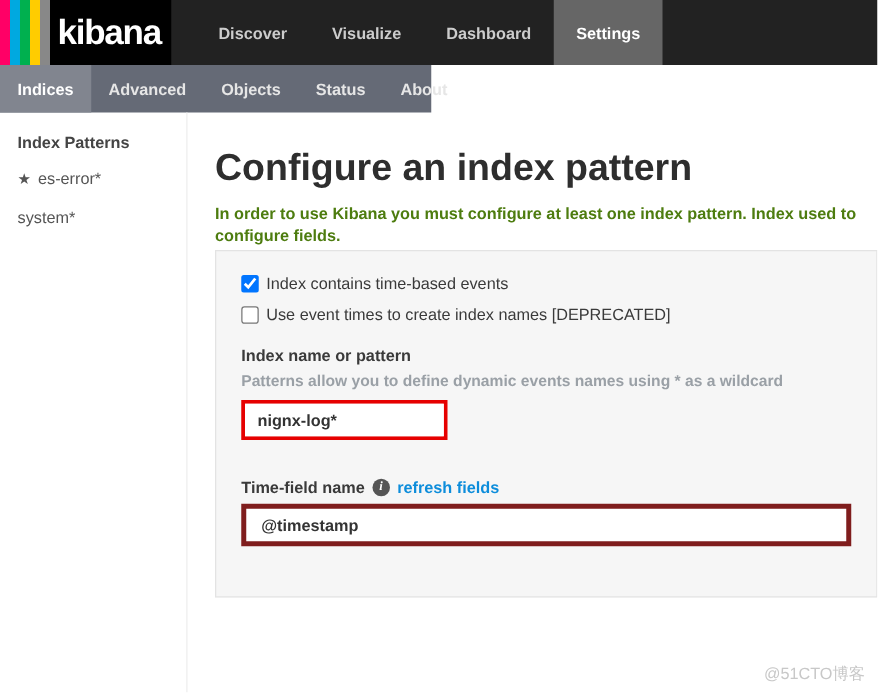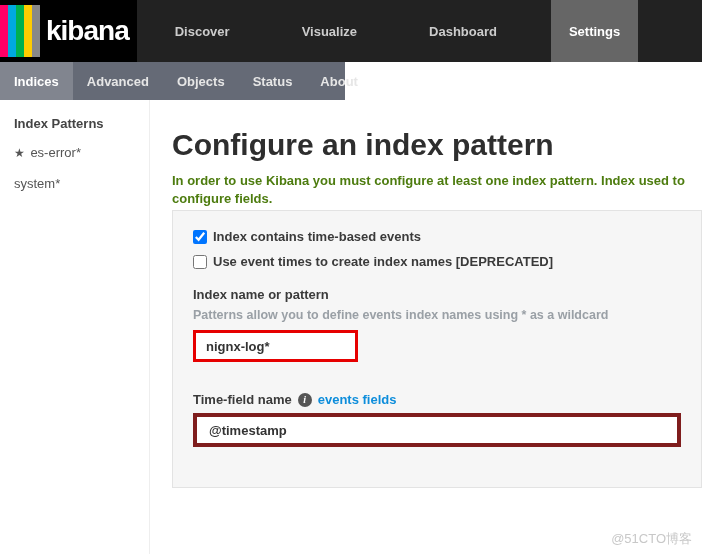--- a/index.html
+++ b/index.html
@@ -1,44 +1,44 @@
 <!DOCTYPE html>
 <html><head>
 <meta charset="utf-8">
 <style>
   * { box-sizing: border-box; margin: 0; padding: 0; }
   body { font-family: "Helvetica Neue", Helvetica, Arial, sans-serif; background: #fff; color: #333; width: 702px; height: 554px; overflow: hidden; position: relative; }
   
-  .topbar { background: #222; height: 62px; display: flex; align-items: stretch; }
+  .topbar { background: #222; height: 52px; display: flex; align-items: stretch; }
   .logo { display: flex; align-items: center; padding: 0 8px 0 0; background: #000; }
   .logo-stripes { display: flex; height: 52px; }
   .logo-stripes span { width: 8px; height: 52px; display: block; }
   .logo-text { color: #fff; font-size: 28px; font-weight: 700; letter-spacing: -1px; margin-left: 6px; }
-  .topnav { display: flex; align-items: stretch; margin-left: 20px; gap: 36px; }
+  .topnav { display: flex; align-items: stretch; margin-left: 20px; }
   .topnav-item { color: #ccc; font-weight: 700; font-size: 13px; padding: 0 18px; display: flex; align-items: center; cursor: pointer; }
   .topnav-item.active { background: #666; color: #fff; }
   
   .subtabs { background: #656a76; height: 38px; display: flex; align-items: stretch; width: 345px; }
   .subtab { color: #e6e6e6; font-weight: 700; font-size: 13px; padding: 0 14px; display: flex; align-items: center; cursor: pointer; }
   .subtab.active { background: #81858f; color: #fff; }
   
   .body { display: flex; height: calc(554px - 52px - 38px); }
   .sidebar { width: 150px; border-right: 1px solid #eee; padding-top: 10px; }
   .side-head { font-weight: 700; font-size: 13px; color: #444; padding: 6px 14px; }
   .side-item { font-size: 13px; color: #555; padding: 8px 14px; cursor: pointer; }
   .side-item .star { font-size: 12px; margin-right: 2px; }
   
   .main { flex: 1; padding: 28px 0 0 22px; overflow: hidden; }
   .h1 { font-size: 30px; font-weight: 800; color: #2e2e2e; margin-bottom: 10px; white-space: nowrap; }
   .lead { font-size: 13px; font-weight: 700; color: #4d7c0f; margin-bottom: 2px; line-height: 1.4; }
   
   .panel { background: #f6f6f6; border: 1px solid #e3e3e3; padding: 18px 20px 24px 20px; }
   .chk-row { display: flex; align-items: center; gap: 6px; margin-bottom: 10px; }
   .chk-row input { width: 14px; height: 14px; }
-  .chk-label { font-size: 13px; font-weight: 700; color: #3a3a3a; }
+  .chk-label { font-size: 13px; font-weight: 400; color: #3a3a3a; }
   
   .field-label { font-size: 13px; font-weight: 700; color: #3a3a3a; margin-top: 18px; margin-bottom: 6px; display: flex; align-items: center; gap: 6px; }
   .hint { font-size: 12.5px; font-weight: 700; color: #9aa0a6; margin-bottom: 8px; white-space: nowrap; }
   .input-wrap { border: 3px solid #e60000; padding: 0; display: inline-block; width: 165px; margin-bottom: 12px; }
   .text-input { border: none; background: #fff; height: 26px; font-size: 13px; font-weight: 700; color: #333; width: 100%; padding: 0 10px; outline: none; }
   .refresh-link { color: #0d8ddb; font-size: 13px; font-weight: 700; cursor: pointer; }
   .info-icon { width: 14px; height: 14px; border-radius: 50%; background: #555; color: #fff; font-size: 10px; font-weight: 700; display: inline-flex; align-items: center; justify-content: center; font-style: italic; font-family: Georgia, serif; }
   
   .select-box { background: #fff; border: 4px solid #7f1d1d; height: 34px; padding: 0 12px; display: flex; align-items: center; font-size: 13px; font-weight: 700; color: #333; margin-bottom: 16px; }
   
@@ -96,29 +96,29 @@
       <div class="chk-row">
         <input type="checkbox" checked="" style="">
         <span class="chk-label">Index contains time-based events</span>
       </div>
       <div class="chk-row">
         <input type="checkbox" style="">
         <span class="chk-label">Use event times to create index names [DEPRECATED]</span>
       </div>
 
       <div class="field-label">Index name or pattern</div>
-      <div class="hint">Patterns allow you to define events index names using * as a wildcard</div>
+      <div class="hint">Patterns allow you to define dynamic events names using * as a wildcard</div>
       <div class="input-wrap">
         <input class="text-input" type="text" value="nignx-log*" style="">
       </div>
 
       <div class="field-label">
         <span>Time-field name</span>
         <span class="info-icon">i</span>
-        <span class="refresh-link">events fields</span>
+        <span class="refresh-link">refresh fields</span>
       </div>
       <div class="select-box">
         <span>@timestamp</span>
       </div>
 
     </div>
   </div>
 </div>
 
 <div class="watermark">@51CTO博客</div>

